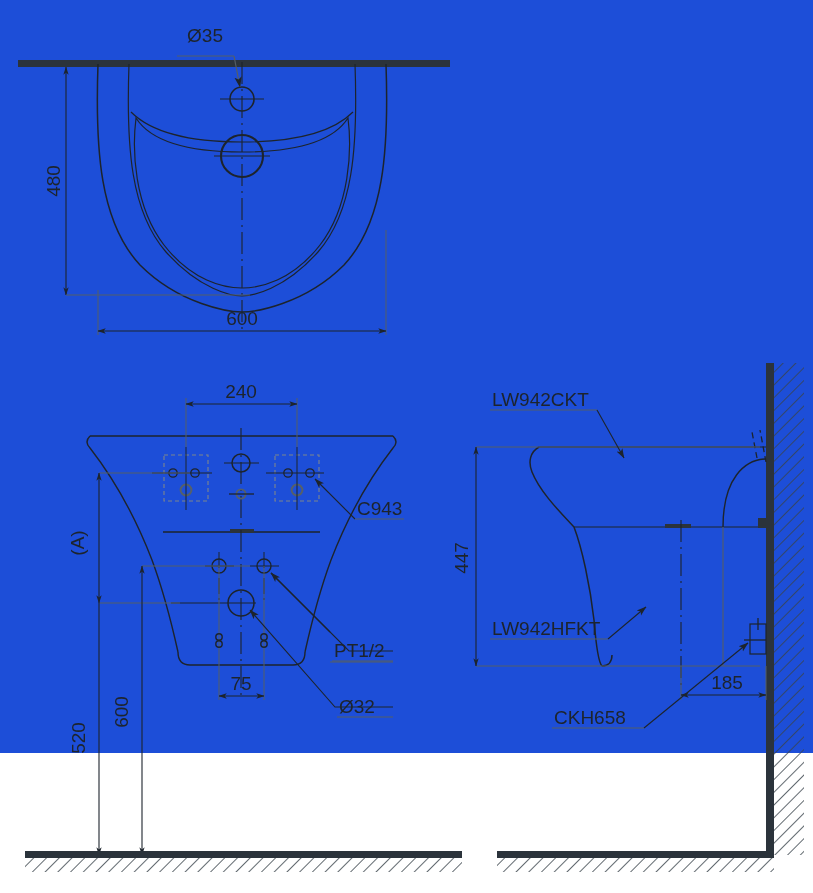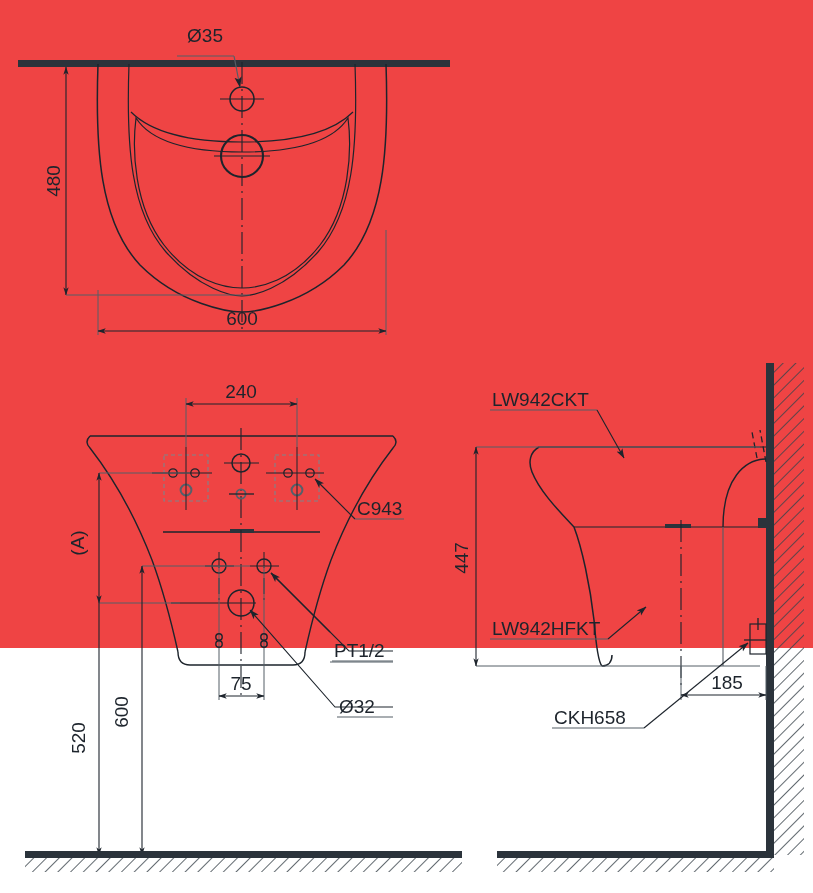--- a/index.html
+++ b/index.html
@@ -9,22 +9,22 @@
   }
   body {
     width: 813px;
     height: 893px;
     font-family: "Liberation Sans", sans-serif;
     overflow: hidden;
   }
   #sheet {
     position: relative;
     width: 813px;
-    height: 648px;
-    background: #ef4444;
+    height: 753px;
+    background: #1d4ed8;
   }
   #sheet svg {
     position: absolute;
     top: 0;
     left: 0;
   }
   .dim-text {
     font-family: "Liberation Sans", sans-serif;
     font-size: 19px;
     fill: #1d242c;

